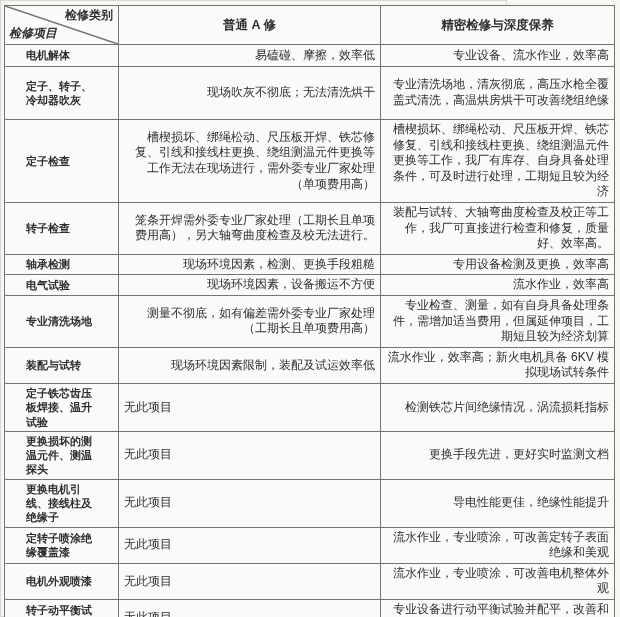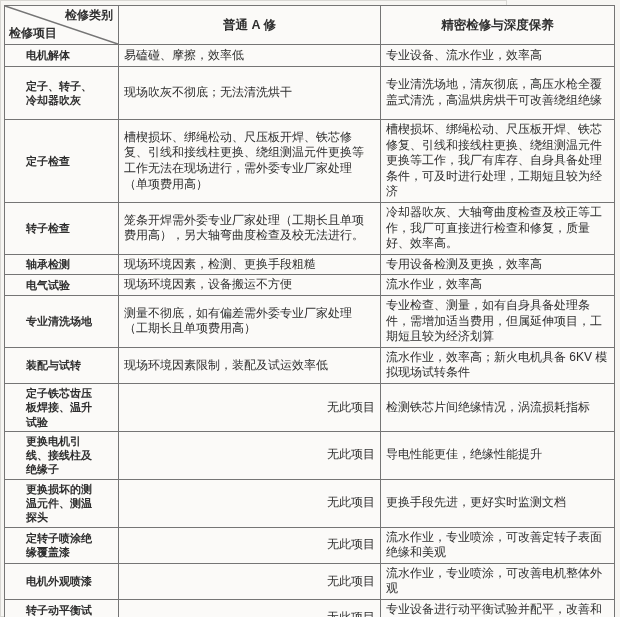--- a/index.html
+++ b/index.html
@@ -41,29 +41,29 @@
     height:34px;
     font-size:12.5px;
   }
   th.corner{
     position:relative;
     padding:0;
     overflow:hidden;
   }
   th.corner svg{position:absolute;left:0;top:0;width:100%;height:100%;}
   .corner-top{position:absolute;top:2px;right:5px;font-size:12px;font-weight:bold;}
-  .corner-bottom{position:absolute;bottom:2px;left:4px;font-size:12px;font-weight:bold;}
+  .corner-bottom{position:absolute;bottom:2px;left:4px;font-size:12px;font-weight:bold;font-style:italic;}
   tbody th.item{
     font-weight:bold;
     text-align:left;
     font-size:11px;
     padding:2px 21px;
   }
-  tbody td{text-align:left;}
-  tbody td.center{text-align:right;}
+  tbody td{text-align:right;}
+  tbody td.center{text-align:left;}
   
   tbody tr:nth-child(1){height:22px;}
   tbody tr:nth-child(2){height:53px;}
   tbody tr:nth-child(3){height:83px;}
   tbody tr:nth-child(4){height:50px;}
   tbody tr:nth-child(5){height:18px;}
   tbody tr:nth-child(6){height:18px;margin-top:43px;}
   tbody tr:nth-child(7){height:49px;}
   tbody tr:nth-child(8){height:33px;margin-top:11px;}
   tbody tr:nth-child(9){height:33px;}
@@ -112,21 +112,21 @@
 
   <tr>
     <th class="item">定子检查</th>
     <td class="a">槽楔损坏、绑绳松动、尺压板开焊、铁芯修复、引线和接线柱更换、绕组测温元件更换等工作无法在现场进行，需外委专业厂家处理（单项费用高）</td>
     <td class="b">槽楔损坏、绑绳松动、尺压板开焊、铁芯修复、引线和接线柱更换、绕组测温元件更换等工作，我厂有库存、自身具备处理条件，可及时进行处理，工期短且较为经济</td>
   </tr>
 
   <tr>
     <th class="item">转子检查</th>
     <td class="a">笼条开焊需外委专业厂家处理（工期长且单项费用高），另大轴弯曲度检查及校无法进行。</td>
-    <td class="b">冷却器吹灰、大轴弯曲度检查及校正等工作，我厂可直接进行检查和修复，质量好、效率高。</td>
+    <td class="b">装配与试转、大轴弯曲度检查及校正等工作，我厂可直接进行检查和修复，质量好、效率高。</td>
   </tr>
 
   <tr>
     <th class="item">轴承检测</th>
     <td class="a">现场环境因素，检测、更换手段粗糙</td>
     <td class="b">专用设备检测及更换，效率高</td>
   </tr>
 
   <tr>
     <th class="item">电气试验</th>
@@ -146,29 +146,29 @@
     <td class="b">流水作业，效率高；新火电机具备 6KV 模拟现场试转条件</td>
   </tr>
 
   <tr>
     <th class="item">定子铁芯齿压板焊接、温升试验</th>
     <td class="a center">无此项目</td>
     <td class="b">检测铁芯片间绝缘情况，涡流损耗指标</td>
   </tr>
 
   <tr>
+    <th class="item">更换损坏的测温元件、测温探头</th>
+    <td class="a center">无此项目</td>
+    <td class="b">更换手段先进，更好实时监测文档</td>
+  </tr>
+
+  <tr>
     <th class="item">更换电机引线、接线柱及绝缘子</th>
     <td class="a center">无此项目</td>
     <td class="b">导电性能更佳，绝缘性能提升</td>
-  </tr>
-
-  <tr>
-    <th class="item">更换损坏的测温元件、测温探头</th>
-    <td class="a center">无此项目</td>
-    <td class="b">更换手段先进，更好实时监测文档</td>
   </tr>
 
   <tr>
     <th class="item">定转子喷涂绝缘覆盖漆</th>
     <td class="a center">无此项目</td>
     <td class="b">流水作业，专业喷涂，可改善定转子表面绝缘和美观</td>
   </tr>
 
   <tr>
     <th class="item">电机外观喷漆</th>

